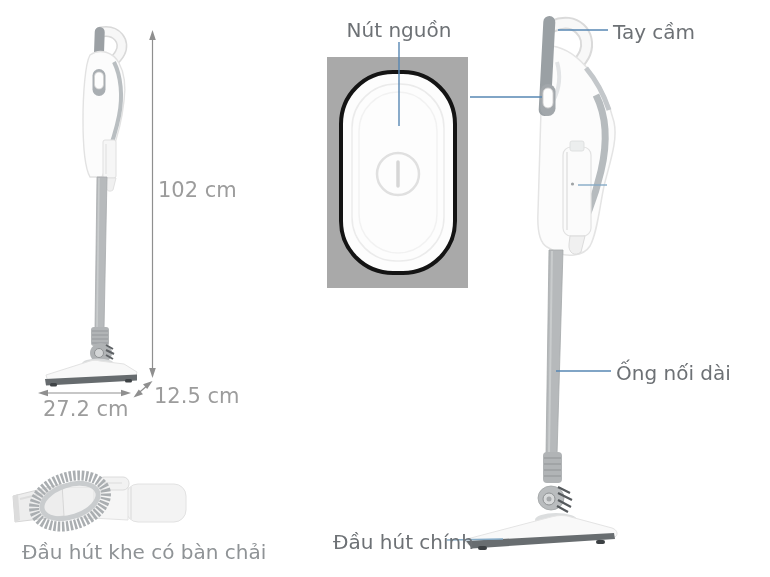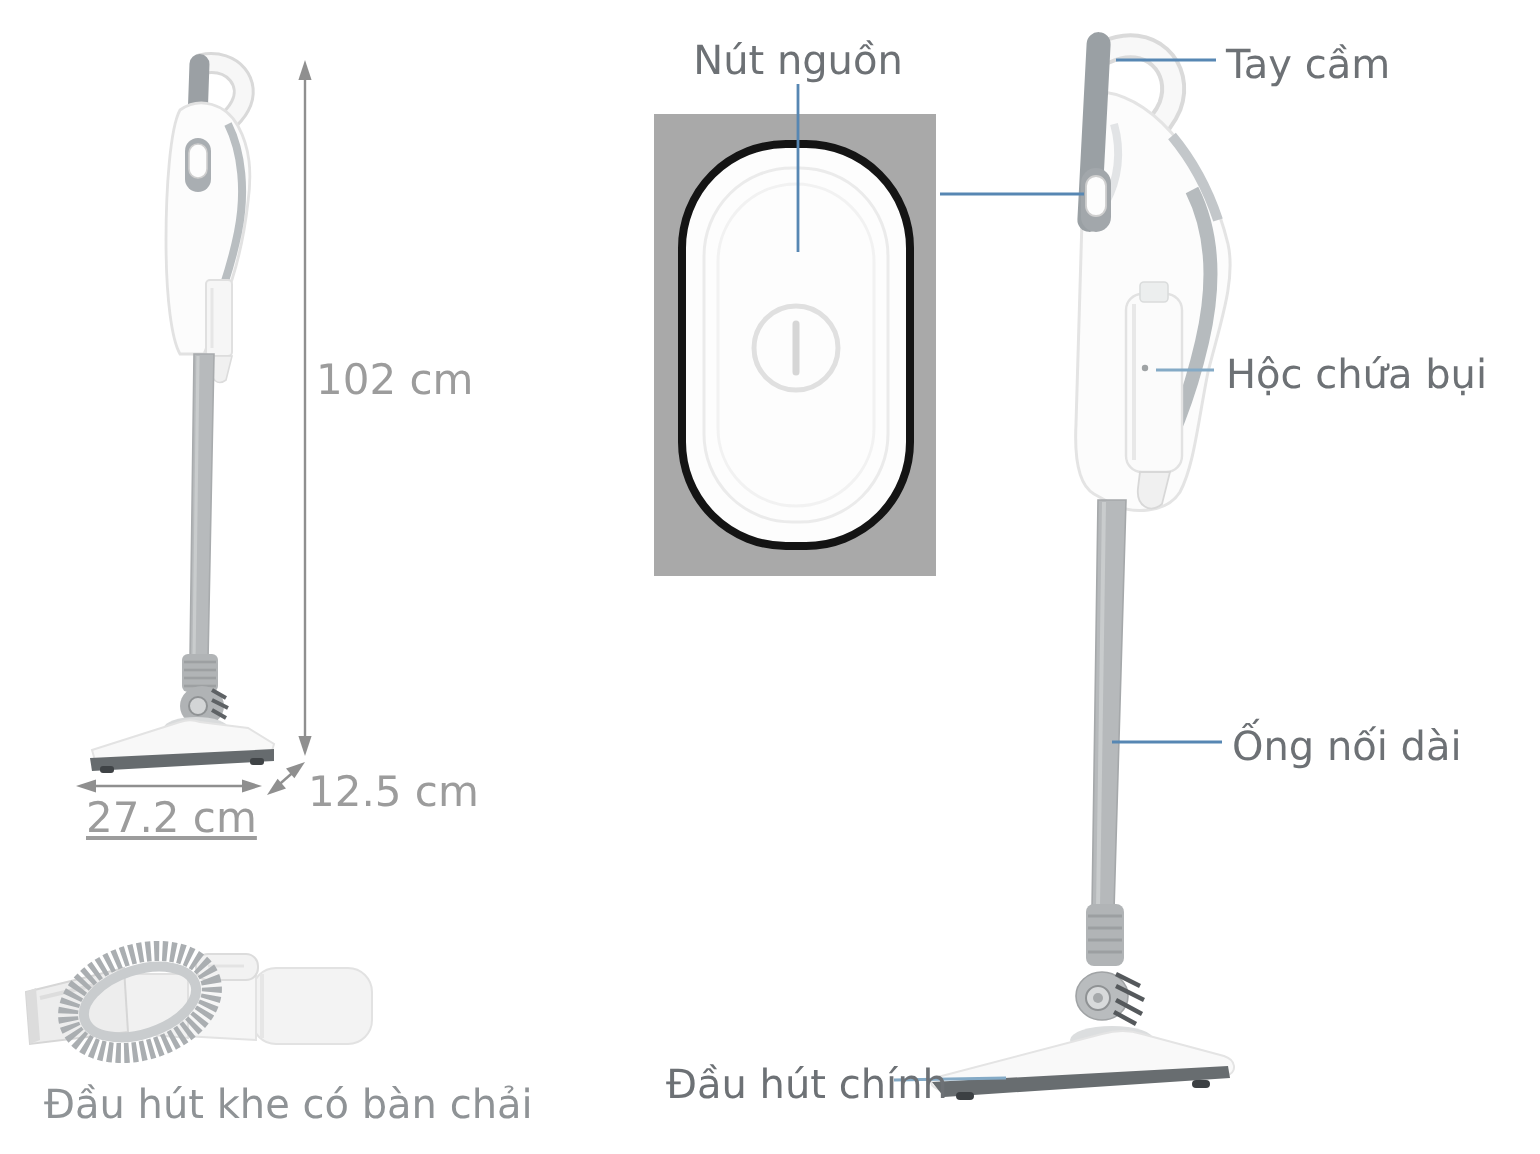--- a/index.html
+++ b/index.html
@@ -173,27 +173,26 @@
       <line x1="578" y1="185" x2="607" y2="185" stroke="#84aac6"></line>
       <line x1="556" y1="371" x2="611" y2="371" stroke="#5787b3"></line>
       <line x1="447" y1="540" x2="503" y2="539" stroke="#84aac6"></line>
     </g>
   </svg>
 
   <div class="lbl center" style="left:399px;top:18px;">Nút nguồn</div>
 
   <div class="lbl" style="left:613px;top:20px;">Tay cầm</div>
 
-  <div class="lbl" style="left:613px;top:175px;">Hộc chứa bụi</div>
 
   <div class="lbl" style="left:616px;top:361px;">Ống nối dài</div>
 
   <div class="lbl" style="left:333px;top:530px;">Đầu hút chính</div>
 
   <div class="lbl light" style="left:22px;top:540px;">Đầu hút khe có bàn chải</div>
 
   <div class="dim" style="left:158px;top:178px;">102 cm</div>
 
-  <div class="dim" style="left:43px;top:397px;text-decoration:underline;">27.2 cm</div>
+  <div class="dim" style="left:43px;top:397px;">27.2 cm</div>
 
   <div class="dim" style="left:154px;top:384px;">12.5 cm</div>
 
 </div>
 
 </body></html>

